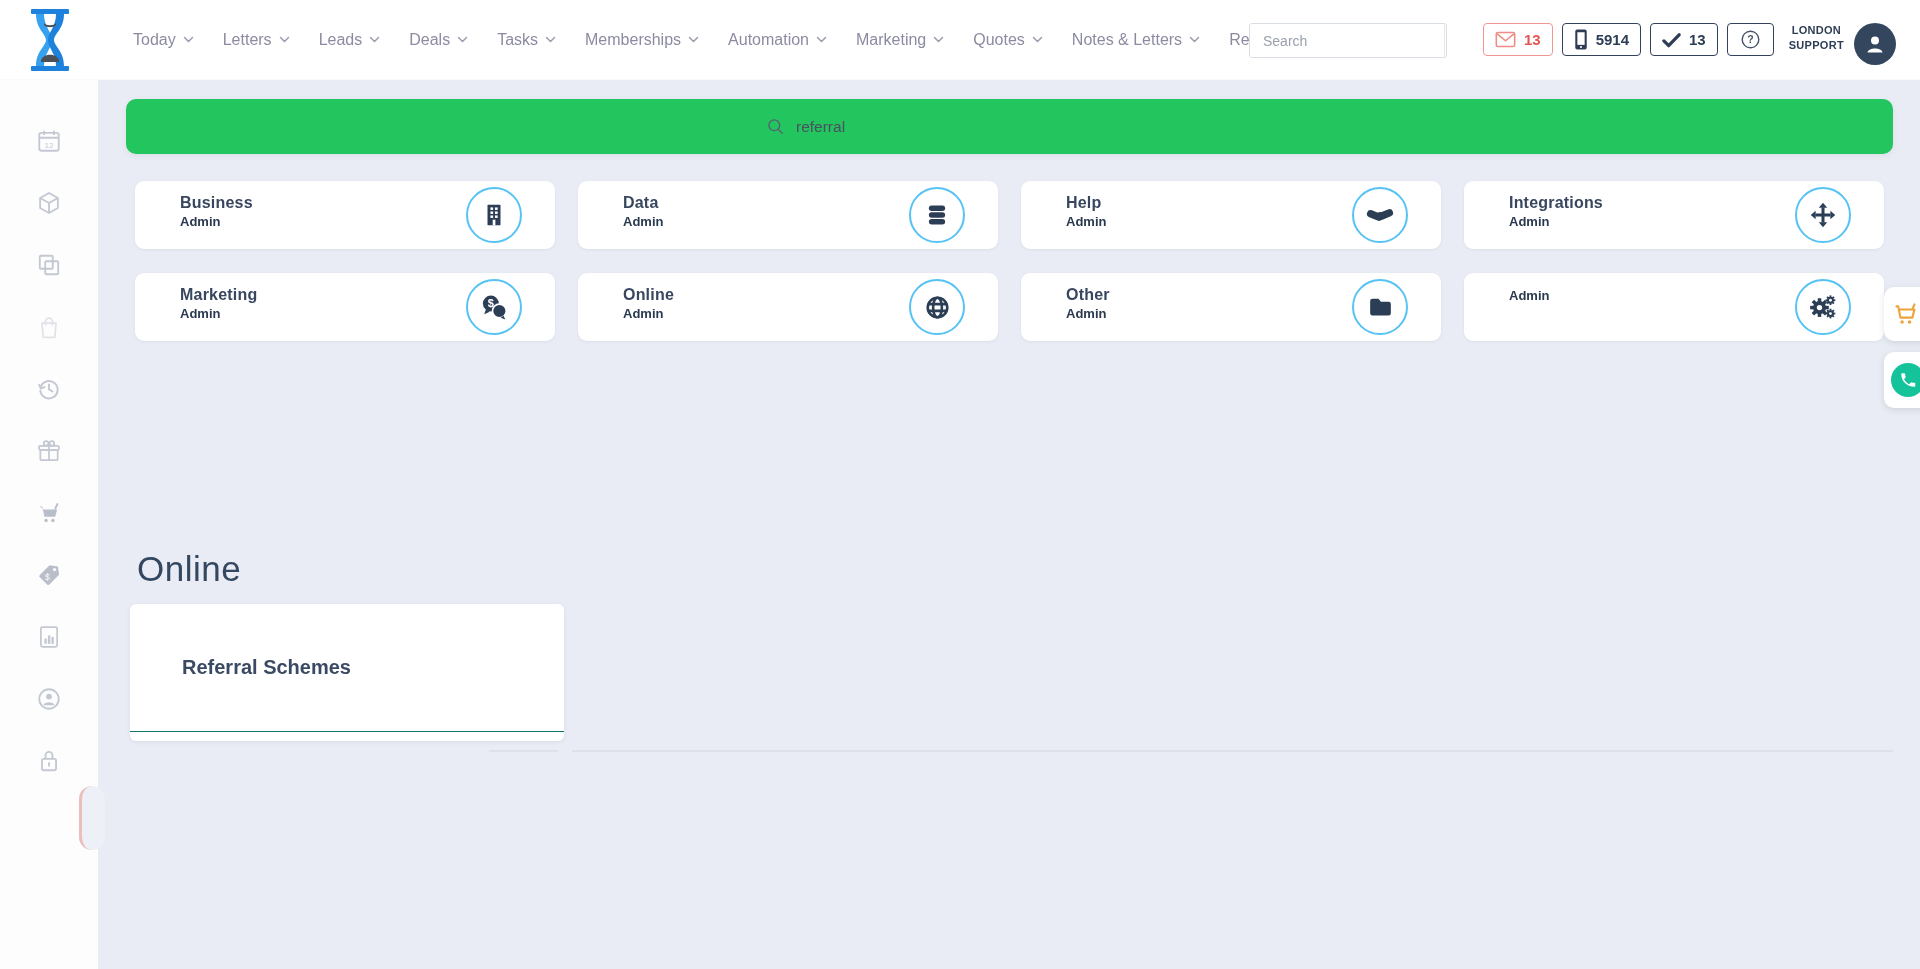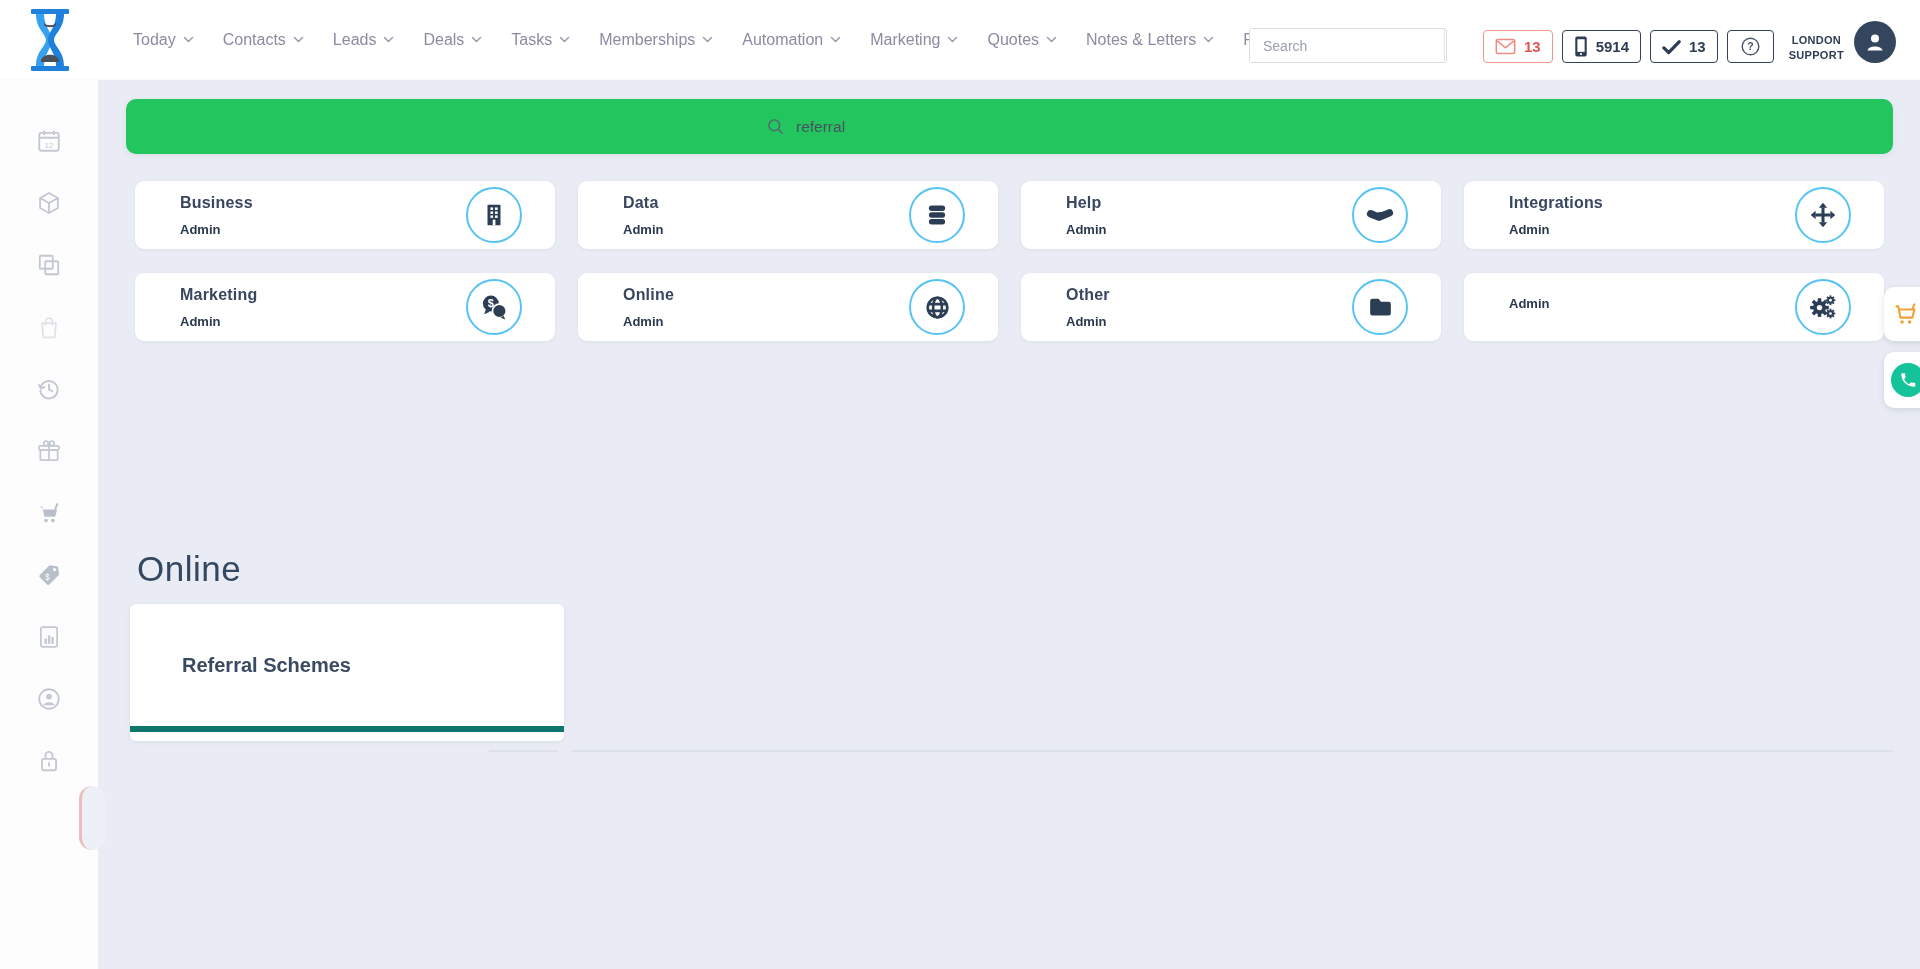--- a/index.html
+++ b/index.html
@@ -7,21 +7,21 @@
   body { font-family:"Liberation Sans", sans-serif; background:#e9ecf4; position:relative; overflow:hidden; }
 
   
   .topbar { position:absolute; left:0; top:0; width:1920px; height:80px; background:#ffffff; z-index:30;
             border-bottom:1px solid rgba(0,0,0,0.02); }
   .logo { position:absolute; left:30px; top:9px; width:40px; height:62px; }
   .nav { position:absolute; left:133px; top:0; height:80px; display:flex; align-items:center; gap:29px; }
   .nav-item { display:flex; align-items:center; gap:7px; color:#8b8ba1; font-size:16px; cursor:pointer; white-space:nowrap; }
   .chev { width:11px; height:8px; opacity:.85; }
 
-  .top-right { position:absolute; right:24px; top:23px; height:40px; display:flex; align-items:flex-end;margin-left:48px; }
+  .top-right { position:absolute; right:24px; top:23px; height:40px; display:flex; align-items:flex-start;margin-left:48px; }
   .searchbox { width:198px; height:35px; border:1px solid #d9dde4; border-radius:3px; background:#fff;
                display:flex; align-items:stretch; margin-right:36px; overflow:hidden; }
   .searchbox input { border:0; outline:none; flex:1; padding-left:13px; font-size:14px; color:#6b7180;
                      font-family:"Liberation Sans",sans-serif; }
   .searchbox input::placeholder { color:#9aa0ad; }
   .searchbox .mag-btn { width:44px; border-left:1px solid #e2e5ea; background:#fff; display:flex; align-items:center; justify-content:center; cursor:pointer; }
 
   .badge { height:33px; border-radius:4px; border:1px solid #33425b; background:#fff; display:flex; align-items:center;
            padding:0 11px; gap:8px; margin-right:9px; font-size:15px; font-weight:bold; color:#2e3d55; cursor:pointer; }
   .badge.red { border-color:#f0988f; color:#e35555; }
@@ -40,29 +40,29 @@
   .big-search { position:absolute; left:126px; top:99px; width:1767px; height:55px; background:#22c55e; border-radius:10px;
                 box-shadow:0 2px 6px rgba(60,75,100,.07); display:flex; align-items:center; padding-left:640px; z-index:10; }
   .big-search .q { font-size:15.5px; color:#4a5160; margin-left:11px; }
 
   
   .grid { position:absolute; left:135px; top:181px; display:grid; grid-template-columns:repeat(4,420px);
           grid-auto-rows:68px; column-gap:23px; row-gap:24px; }
   .card { position:relative; background:#fff; border-radius:9px; box-shadow:0 1px 3px rgba(40,60,90,.07);
           padding:13px 0 0 45px; cursor:pointer; }
   .card .t { font-size:16px; color:#38465f; font-weight:600; letter-spacing:.2px; }
-  .card .s { font-size:13px; color:#2a394f; font-weight:bold; margin-top:10px; }
+  .card .s { font-size:13px; color:#2a394f; font-weight:bold; margin-top:2px; }
   .circ { position:absolute; right:33px; top:50%; transform:translateY(-50%); width:56px; height:56px; border-radius:50%;
           border:2px solid #57c3f4; background:#fff; display:flex; align-items:center; justify-content:center; }
 
   
   .section-title { position:absolute; left:137px; top:549px; font-size:35px; color:#334761; letter-spacing:.5px; }
   .result-card { position:absolute; left:130px; top:604px; width:434px; height:137px; background:#fff; border-radius:6px;
                  box-shadow:0 1px 4px rgba(40,60,90,.08); }
-  .result-row { height:128px; border-bottom:6px solid #0f766e; display:flex; align-items:center; padding-left:52px; cursor:pointer; }
+  .result-row { height:128px; border-bottom:1px solid #0f766e; display:flex; align-items:center; padding-left:52px; cursor:pointer; }
   .result-row .lbl { font-size:20px; color:#3a4a63; font-weight:600; }
   .divider { position:absolute; top:750px; height:2px; background:#dde1e8; }
   .div-a { left:489px; width:69px; }
   .div-b { left:572px; width:1321px; }
 
   
   .float-panel { position:absolute; left:1884px; width:52px; background:#fff; border-radius:10px;
                  box-shadow:0 2px 6px rgba(60,75,100,.15); display:flex; align-items:center; padding-left:7px; cursor:pointer; z-index:40; }
   .fp-cart { top:287px; height:54px; }
   .fp-phone { top:352px; height:56px; }
@@ -90,21 +90,21 @@
   </div>
 
   <div class="nav">
     <div class="nav-item">
         <span>Today</span>
         <svg class="chev" viewBox="0 0 11 8">
           <path d="M1.5 1.5l4 4 4-4" stroke="#8b8ba1" stroke-width="1.5" fill="none" stroke-linecap="round"></path>
         </svg>
       </div>
     <div class="nav-item">
-        <span>Contacts</span>
+        <span>Letters</span>
         <svg class="chev" viewBox="0 0 11 8">
           <path d="M1.5 1.5l4 4 4-4" stroke="#8b8ba1" stroke-width="1.5" fill="none" stroke-linecap="round"></path>
         </svg>
       </div>
     <div class="nav-item">
         <span>Leads</span>
         <svg class="chev" viewBox="0 0 11 8">
           <path d="M1.5 1.5l4 4 4-4" stroke="#8b8ba1" stroke-width="1.5" fill="none" stroke-linecap="round"></path>
         </svg>
       </div>

